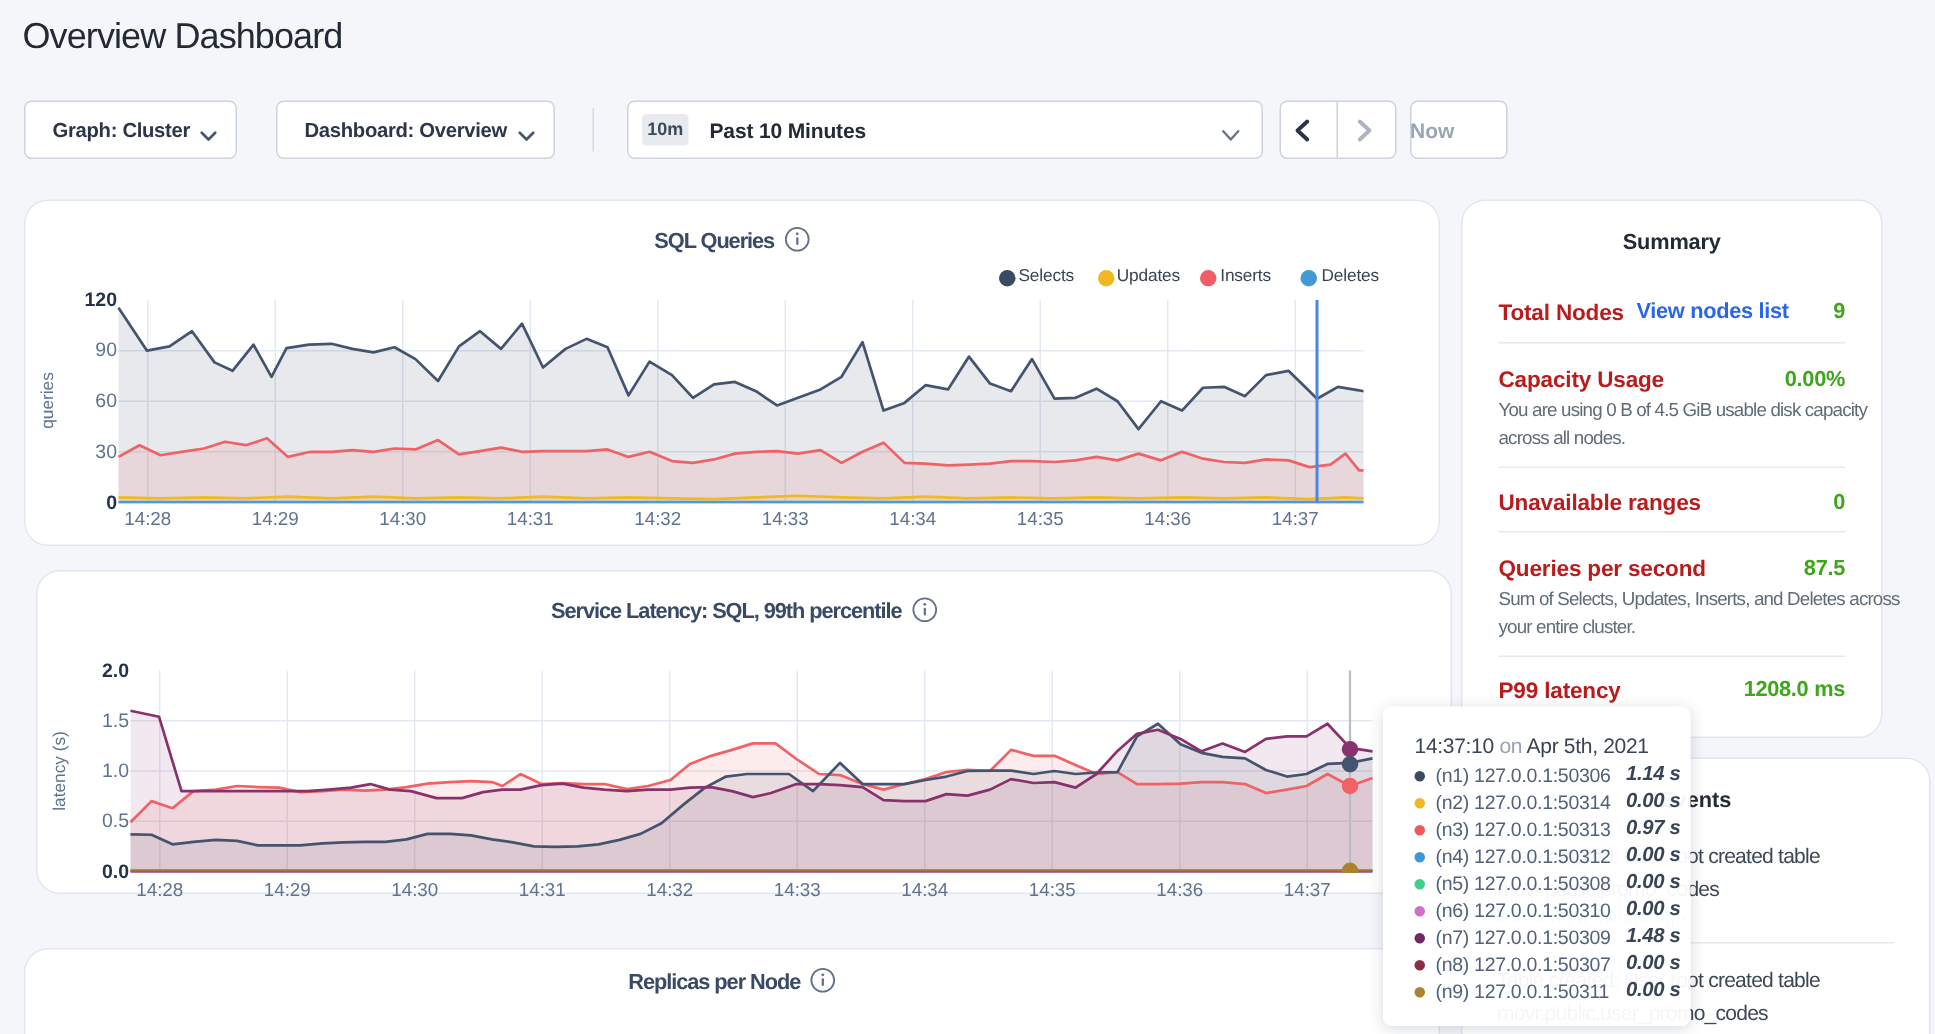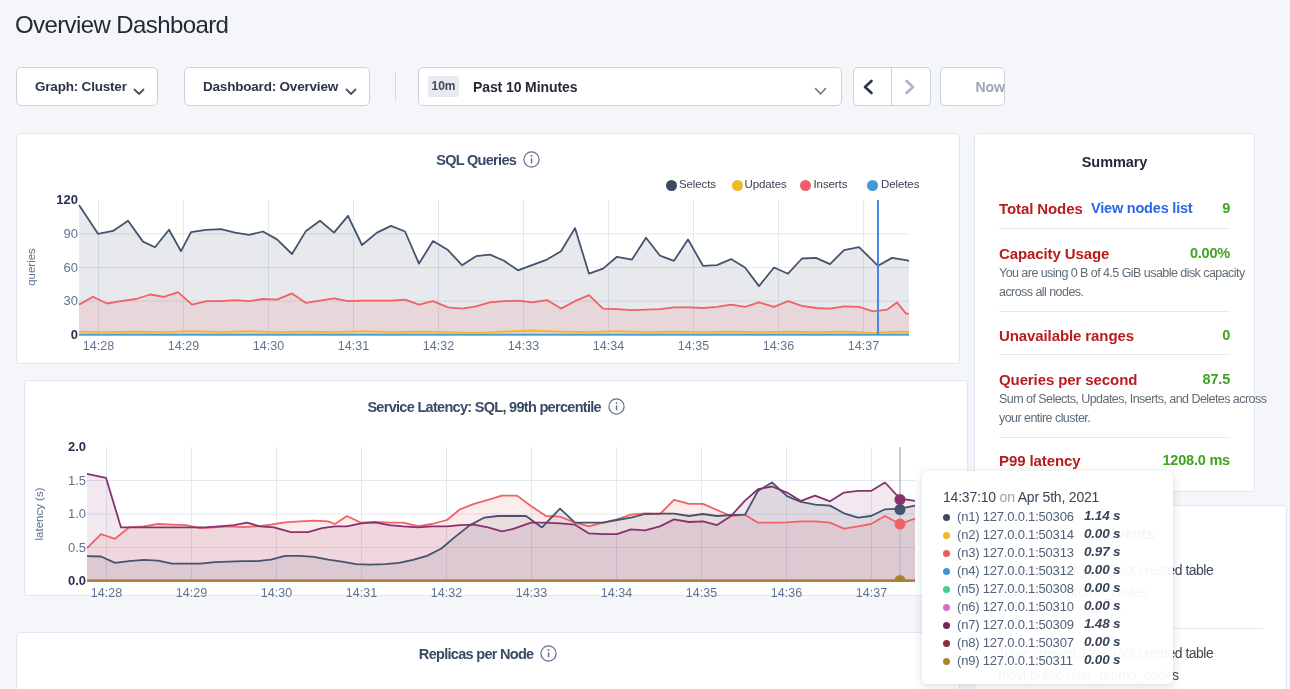--- a/index.html
+++ b/index.html
@@ -1,18 +1,18 @@
 <!DOCTYPE html>
 <html><head><meta charset="utf-8">
 <style>
 * { margin:0; padding:0; box-sizing:border-box; }
 html,body { width:1290px; height:689px; overflow:hidden; background:#f4f6fa;
   font-family:"Liberation Sans", sans-serif; }
 .abs { position:absolute; }
-.panel { position:absolute; background:#fff; border:1px solid #e2e7ef; border-radius:4px; }
+.panel { position:absolute; background:#fff; border:1px solid #e2e7ef; border-radius:16px; }
 .btn { position:absolute; background:#fff; border:1px solid #ccd3df; border-radius:5px; }
 .ctitle { position:absolute; width:100%; text-align:center; font-size:14.5px; font-weight:bold;
   color:#394a66; letter-spacing:-0.7px; }
 .greenv { position:absolute; right:24px; color:#3fa51c; font-weight:bold; font-size:14.5px; letter-spacing:-0.2px;}
 .shead { position:absolute; left:24px; color:#b91c1c; font-weight:bold; font-size:15px; letter-spacing:-0.1px;}
 .ssub { position:absolute; left:24px; color:#5f6c77; font-size:12.5px; letter-spacing:-0.55px; white-space:nowrap;}
 .sdiv { position:absolute; left:24px; right:24px; height:1px; background:#e6eaf0; }
 .trow { position:relative; height:18px; }
 .tdot { position:absolute; left:21px; top:4px; width:7px; height:7px; border-radius:50%; }
 .tlabel { position:absolute; left:35px; top:-1px; font-size:13px; color:#51617a; letter-spacing:-0.2px;}
@@ -45,21 +45,21 @@
 
 <div class="btn" style="left:853px;top:67px;width:78px;height:39px"></div>
 <div class="abs" style="left:891px;top:68px;width:1px;height:37px;background:#cad1de"></div>
 <svg class="abs" style="left:861px;top:79px" width="14" height="16" viewBox="0 0 14 16">
     <path d="M10.5 2 L4 8 L10.5 14" fill="none" stroke="#2a3447" stroke-width="2.6" stroke-linecap="round" stroke-linejoin="round"></path>
   </svg>
 <svg class="abs" style="left:903px;top:79px" width="14" height="16" viewBox="0 0 14 16">
     <path d="M3.5 2 L10 8 L3.5 14" fill="none" stroke="#adb5c2" stroke-width="2.6" stroke-linecap="round" stroke-linejoin="round"></path>
   </svg>
 <div class="btn" style="left:940px;top:67px;width:65px;height:39px"></div>
-<div class="abs" style="left:940px;top:79px;width:65px;text-align:right;font-size:14px;font-weight:bold;color:#9aa5b5">Now</div>
+<div class="abs" style="left:940px;top:79px;width:65px;text-align:left;font-size:14px;font-weight:bold;color:#9aa5b5">Now</div>
 
 <div class="panel" style="left:16px;top:133px;width:944px;height:231px">
   <div class="ctitle" style="top:17px">SQL Queries&nbsp; <svg width="17" height="17" viewBox="0 0 17 17" style="vertical-align:-3px">
         <circle cx="8.5" cy="8.5" r="7.6" fill="none" stroke="#61708b" stroke-width="1.2"></circle>
         <rect x="7.8" y="7.2" width="1.5" height="5.2" rx="0.7" fill="#61708b"></rect>
         <circle cx="8.5" cy="4.9" r="0.95" fill="#61708b"></circle>
       </svg></div>
   <span style="position:absolute;left:649px;top:45.5px;width:11px;height:11px;border-radius:50%;background:#394a63"></span>
     <span style="position:absolute;left:662px;top:44px;font-size:11.5px;color:#3a4352;letter-spacing:-0.1px">Selects</span>
     <span style="position:absolute;left:714.5px;top:45.5px;width:11px;height:11px;border-radius:50%;background:#f0b823"></span>
@@ -196,21 +196,21 @@
 </div>
 
 <div class="panel" style="left:974px;top:505px;width:313px;height:230px">
   <div class="abs" style="top:20px;width:100%;text-align:center;font-size:14.5px;font-weight:bold;color:#242a35">Events</div>
   <div class="abs" style="left:23px;top:53px;width:268px;font-size:14px;color:#3d4754;letter-spacing:-0.5px;line-height:22px">Table created: User root created table movr.public.promo_codes</div>
   <div class="abs" style="left:23px;top:99px;font-size:12.5px;color:#9aa5b5">less than a minute ago</div>
   <div class="sdiv" style="top:122px;left:23px;right:23px"></div>
   <div class="abs" style="left:23px;top:136px;width:268px;font-size:14px;color:#3d4754;letter-spacing:-0.5px;line-height:22px">Table created: User root created table movr.public.user_promo_codes</div>
 </div>
 
-<div class="abs" style="left:922px;top:471px;width:251px;height:213px;background:rgba(255,255,255,0.95);border-radius:6px;box-shadow:0 2px 10px rgba(40,50,70,0.18)">
+<div class="abs" style="left:922px;top:471px;width:205px;height:213px;background:rgba(255,255,255,0.95);border-radius:6px;box-shadow:0 2px 10px rgba(40,50,70,0.18)">
   <div class="abs" style="left:21px;top:18px;font-size:14px;color:#394455;letter-spacing:-0.2px">14:37:10 <span style="color:#97a1b0">on</span> Apr 5th, 2021</div>
   <div class="abs" style="left:0;top:39px;width:233px">
       <div class="trow">
         <span class="tdot" style="background:#3b4a5f"></span>
         <span class="tlabel">(n1) 127.0.0.1:50306</span>
         <span class="tval">1.14 s</span>
       </div>
       <div class="trow">
         <span class="tdot" style="background:#f0b826"></span>
         <span class="tlabel">(n2) 127.0.0.1:50314</span>

